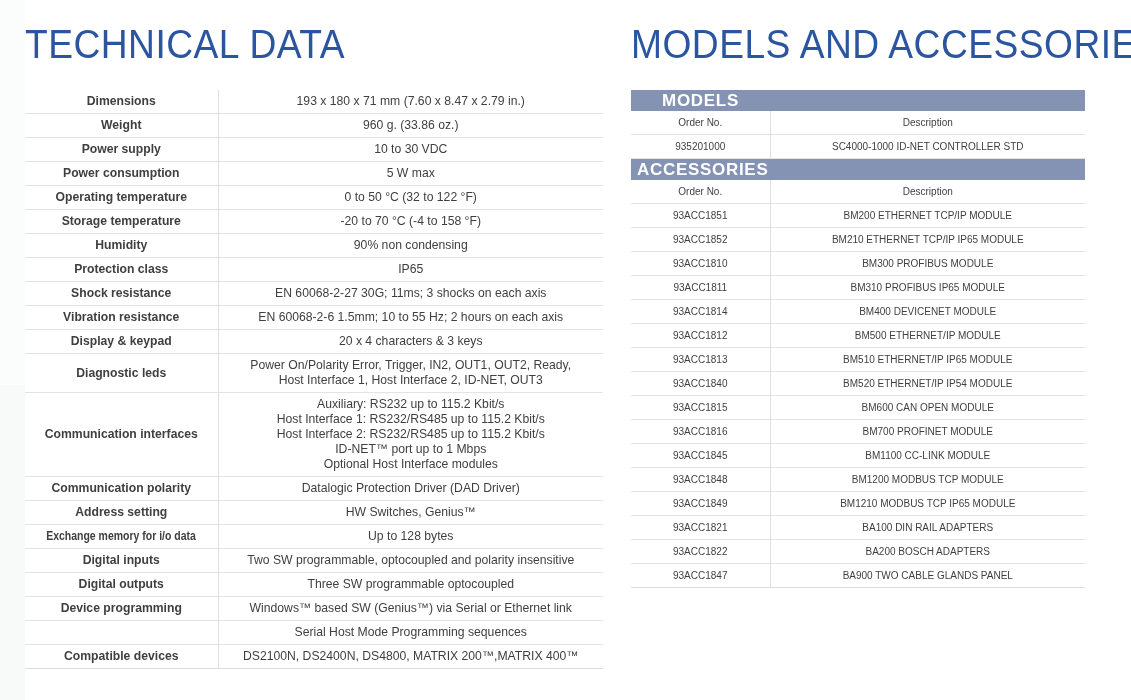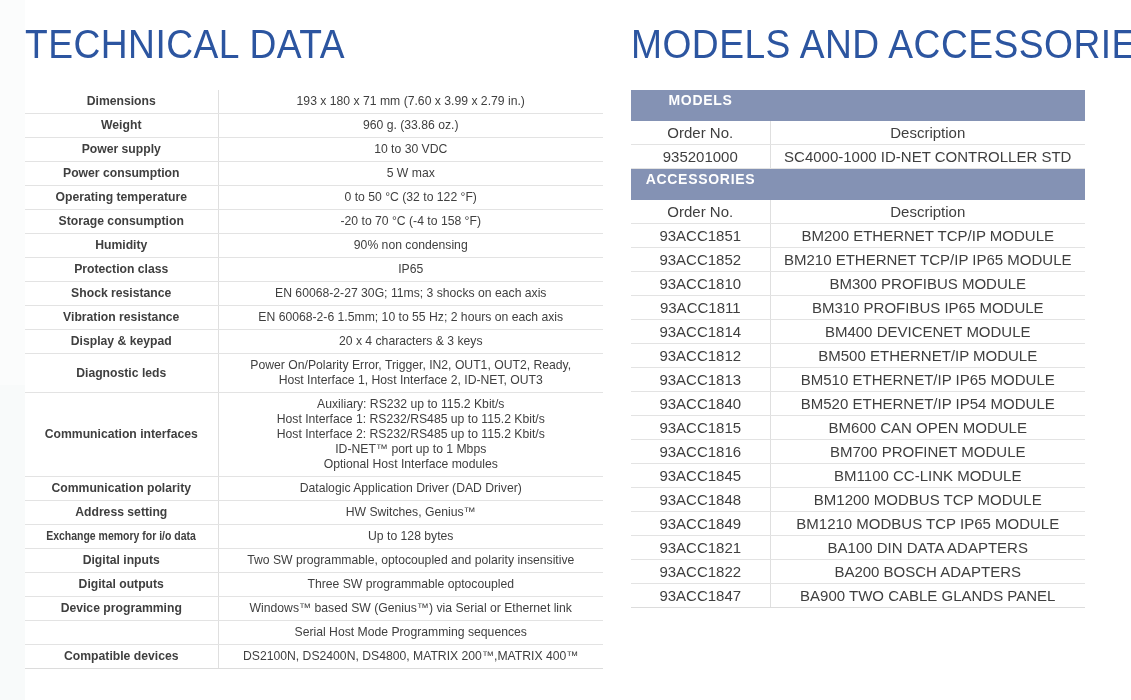--- a/index.html
+++ b/index.html
@@ -92,36 +92,36 @@
     white-space: nowrap;
   }
   td.multiline { white-space: pre-line; }
   td.tall { padding-top: 7px; padding-bottom: 7px; }
 
   
   table.models { width: 454px; }
   table.models col.c1 { width: 139px; }
   table.models col.c2 { width: 315px; }
   table.models td {
-    font-size: 15px;
+    font-size: 10px;
     padding: 4px 6px;
   }
   table.models td.order {
     border-right: 1px solid #dfdfdf;
   }
   table.models tr.bar td {
     background: #8492b4;
     color: #ffffff;
     font-weight: bold;
-    font-size: 14px;
+    font-size: 17px;
     letter-spacing: 0.7px;
     border-bottom: none;
     border-right: none;
     padding-top: 3px;
-    padding-bottom: 13px;
+    padding-bottom: 3px;
   }
   table.models tr.bar td.order { border-right: none; }
   table.models tr.head td { }
 </style>
 </head>
 <body>
 
 <div class="edge-strip-left"></div>
 <div class="edge-strip-left-lower"></div>
 
@@ -131,40 +131,40 @@
     <h1 class="section-title">TECHNICAL DATA</h1>
 
     <table class="spec tech">
       <colgroup>
           <col class="c1">
           <col class="c2">
         </colgroup>
       <tbody id="tech-body">
           <tr>
             <td class="label">Dimensions</td>
-            <td class="value">193 x 180 x 71 mm (7.60 x 3.99 x 2.79 in.)</td>
+            <td class="value">193 x 180 x 71 mm (7.60 x 8.47 x 2.79 in.)</td>
           </tr>
           <tr>
             <td class="label">Weight</td>
             <td class="value">960 g. (33.86 oz.)</td>
           </tr>
           <tr>
             <td class="label">Power supply</td>
             <td class="value">10 to 30 VDC</td>
           </tr>
           <tr>
             <td class="label">Power consumption</td>
             <td class="value">5 W max</td>
           </tr>
           <tr>
             <td class="label">Operating temperature</td>
             <td class="value">0 to 50 °C (32 to 122 °F)</td>
           </tr>
           <tr>
-            <td class="label">Storage consumption</td>
+            <td class="label">Storage temperature</td>
             <td class="value">-20 to 70 °C (-4 to 158 °F)</td>
           </tr>
           <tr>
             <td class="label">Humidity</td>
             <td class="value">90% non condensing</td>
           </tr>
           <tr>
             <td class="label">Protection class</td>
             <td class="value">IP65</td>
           </tr>
@@ -188,21 +188,21 @@
           <tr>
             <td class="label">Communication interfaces</td>
             <td class="value multiline tall">Auxiliary: RS232 up to 115.2 Kbit/s
 Host Interface 1: RS232/RS485 up to 115.2 Kbit/s
 Host Interface 2: RS232/RS485 up to 115.2 Kbit/s
 ID-NET™ port up to 1 Mbps
 Optional Host Interface modules</td>
           </tr>
           <tr>
             <td class="label">Communication polarity</td>
-            <td class="value">Datalogic Application Driver (DAD Driver)</td>
+            <td class="value">Datalogic Protection Driver (DAD Driver)</td>
           </tr>
           <tr>
             <td class="label">Address setting</td>
             <td class="value">HW Switches, Genius™</td>
           </tr>
           <tr>
             <td class="label squeeze"><span>Exchange memory for i/o data</span></td>
             <td class="value">Up to 128 bytes</td>
           </tr>
           <tr>
@@ -305,21 +305,21 @@
           <tr>
             <td class="order">93ACC1848</td>
             <td>BM1200 MODBUS TCP MODULE</td>
           </tr>
           <tr>
             <td class="order">93ACC1849</td>
             <td>BM1210 MODBUS TCP IP65 MODULE</td>
           </tr>
           <tr>
             <td class="order">93ACC1821</td>
-            <td>BA100 DIN DATA ADAPTERS</td>
+            <td>BA100 DIN RAIL ADAPTERS</td>
           </tr>
           <tr>
             <td class="order">93ACC1822</td>
             <td>BA200 BOSCH ADAPTERS</td>
           </tr>
           <tr>
             <td class="order">93ACC1847</td>
             <td>BA900 TWO CABLE GLANDS PANEL</td>
           </tr>
         </tbody>

